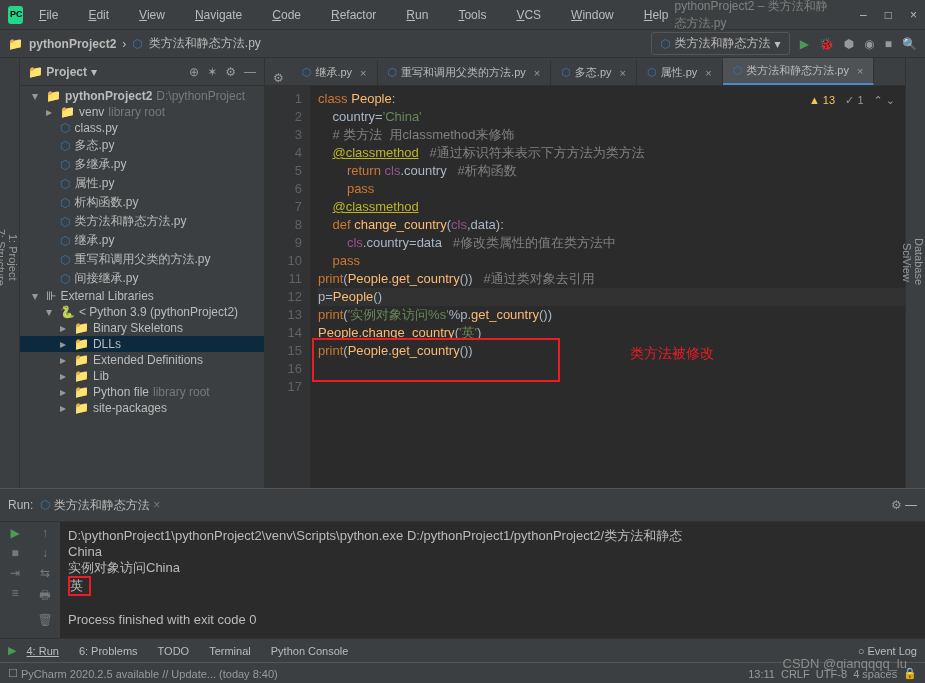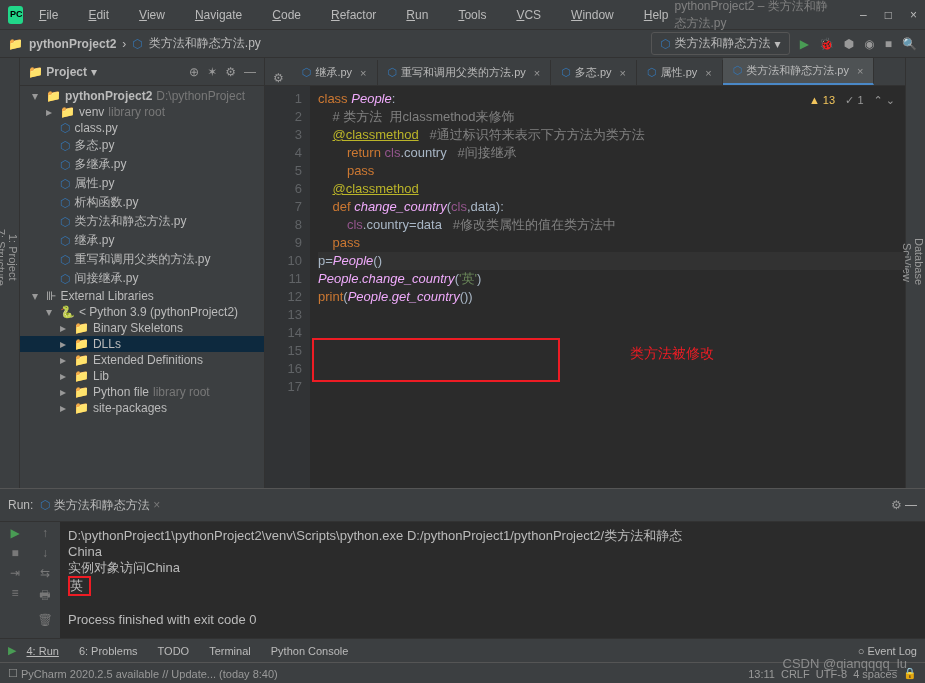--- a/index.html
+++ b/index.html
@@ -33,21 +33,21 @@
 .editor { flex:1; display:flex; flex-direction:column; background:#2b2b2b; }
 .tabs { height:28px; display:flex; align-items:flex-end; background:#3c3f41; border-bottom:1px solid #323232; overflow:hidden; }
 .tab { padding:5px 10px; background:#3c3f41; display:flex; align-items:center; gap:4px; font-size:11px; border-right:1px solid #323232; cursor:pointer; }
 .tab.active { background:#4e5254; border-bottom:2px solid #4a88c7; }
 .tab .close { color:#999; margin-left:4px; }
 .code-area { flex:1; display:flex; font-family:'Consolas',monospace; font-size:13px; position:relative; }
 .gutter { width:45px; background:#313335; color:#606366; text-align:right; padding:4px 8px 4px 0; line-height:18px; }
 .code { flex:1; padding:4px 0 4px 8px; line-height:18px; color:#a9b7c6; position:relative; }
 .code-line { white-space:pre; height:18px; }
 .kw { color:#cc7832; }
-.fn { color:#f0abfc;font-style:italic; }
+.fn { color:#fdba74; }
 .str { color:#6a8759; }
 .cmt { color:#808080; }
 .self { color:#94558d; }
 .dec { color:#bbb529; text-decoration:underline;text-align:right; }
 .hl-line { background:#323232; }
 .red-box { border:2px solid #ed1c24; position:absolute; }
 .red-text { color:#ed1c24; font-family:sans-serif; font-size:14px; position:absolute; }
 .editor-status { position:absolute; right:10px; top:5px; display:flex; gap:10px; font-size:11px; color:#999; }
 .warn { color:#f2c55c; }
 .run-panel { height:150px; border-top:1px solid #555; background:#2b2b2b; display:flex; flex-direction:column; }
@@ -230,29 +230,32 @@
           <div>16</div>
           <div>17</div>
         </div>
       <div class="code" id="code">
         <div class="editor-status">
           <span class="warn">▲ <span>13</span></span>
           <span>✓ <span>1</span></span>
           <span>⌃ ⌄</span>
         </div>
       <div class="code-line"><span class="kw">class</span> <span class="fn">People</span>:</div>
+          <div class="code-line">    country=<span class="str">'China'</span></div>
           <div class="code-line">    <span class="cmt"># 类方法  用classmethod来修饰</span></div>
           <div class="code-line">    <span class="dec">@classmethod</span>   <span class="cmt">#通过标识符来表示下方方法为类方法</span></div>
-          <div class="code-line">        <span class="kw">return</span> <span class="self">cls</span>.country   <span class="cmt">#间接继承</span></div>
+          <div class="code-line">        <span class="kw">return</span> <span class="self">cls</span>.country   <span class="cmt">#析构函数</span></div>
           <div class="code-line">        <span class="kw">pass</span></div>
           <div class="code-line">    <span class="dec">@classmethod</span></div>
           <div class="code-line">    <span class="kw">def</span> <span class="fn">change_country</span>(<span class="self">cls</span>,data):</div>
           <div class="code-line">        <span class="self">cls</span>.country=data   <span class="cmt">#修改类属性的值在类方法中</span></div>
           <div class="code-line">    <span class="kw">pass</span></div>
+          <div class="code-line"><span class="kw">print</span>(<span class="fn">People</span>.<span class="fn">get_country</span>())   <span class="cmt">#通过类对象去引用</span></div>
           <div class="code-line hl-line">p=<span class="fn">People</span>()</div>
+          <div class="code-line"><span class="kw">print</span>(<span class="str">'实例对象访问%s'</span>%p.<span class="fn">get_country</span>())</div>
           <div class="code-line"><span class="fn">People</span>.<span class="fn">change_country</span>(<span class="str">'英'</span>)</div>
           <div class="code-line"><span class="kw">print</span>(<span class="fn">People</span>.<span class="fn">get_country</span>())</div>
           <div class="code-line">&nbsp;</div>
           <div class="red-box" style="left: 2px; top: 252px; width: 248px; height: 44px;"></div>
           <div class="red-text" style="left: 320px; top: 258px;">类方法被修改</div>
         </div>
     </div>
   </div>
   <div class="right-tool" id="righttool">
       <div style="margin-bottom:30px">Database</div>

